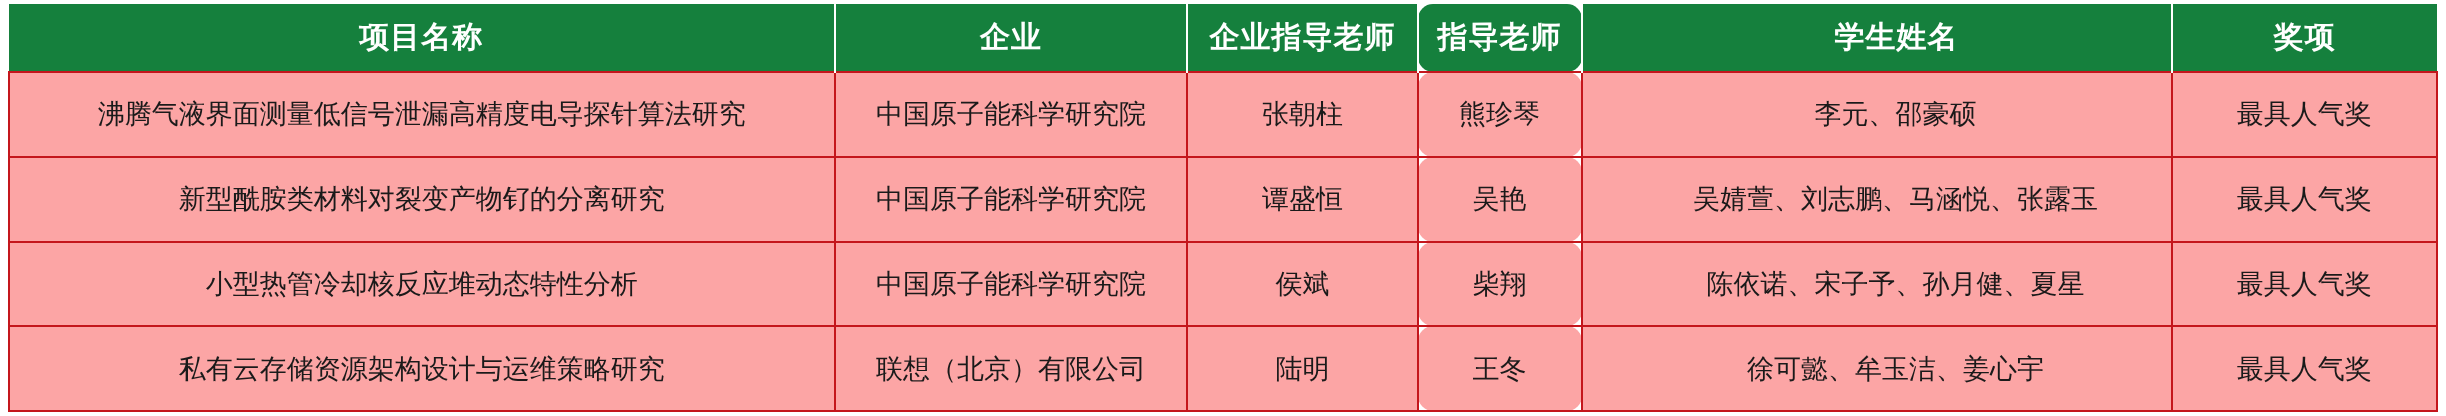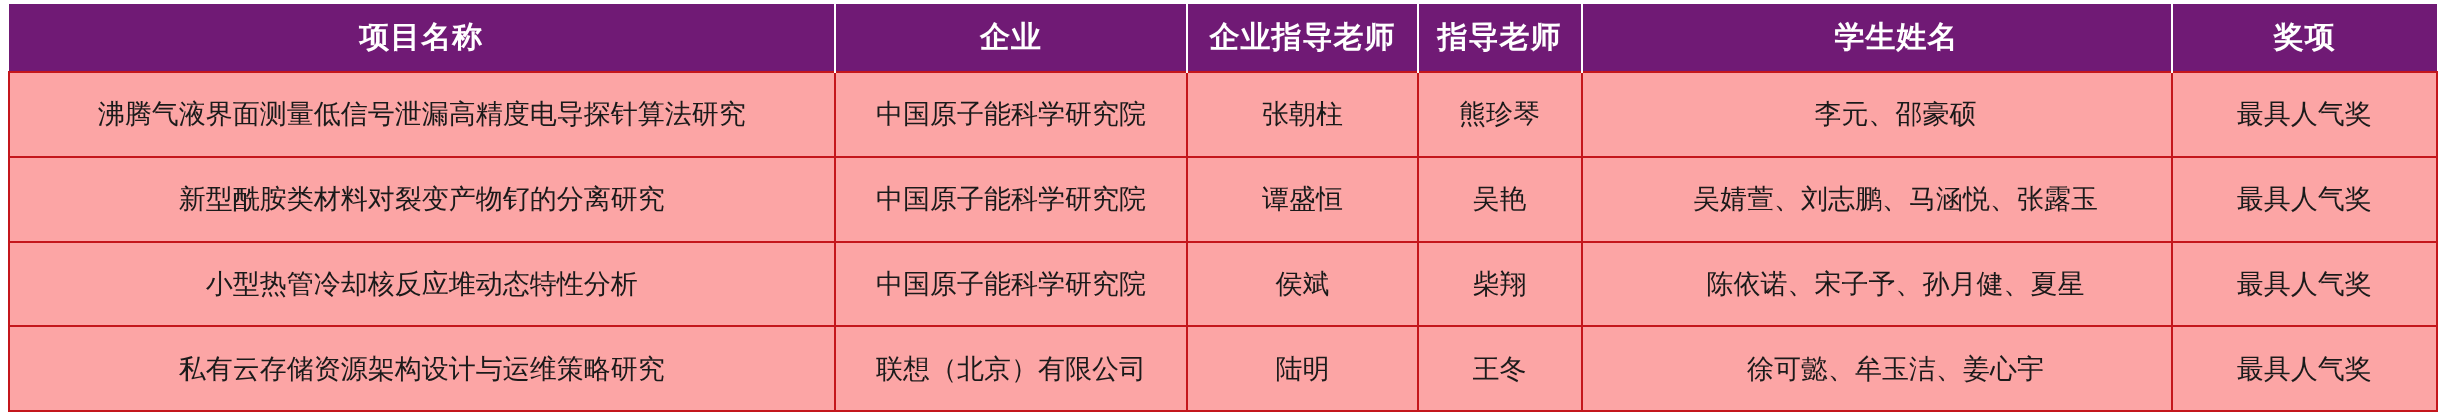--- a/index.html
+++ b/index.html
@@ -27,21 +27,21 @@
     border-collapse: collapse;
     table-layout: fixed;
   }
 
   
   thead tr.header-row {
     height: 68px;
   }
 
   thead th {
-    background: #701a75;
+    background: #15803d;
     color: #ffffff;
     font-size: 30px;
     font-weight: bold;
     text-align: center;
     vertical-align: middle;
     letter-spacing: 1px;
     border: none;
     border-right: 2px solid #ffffff;
     padding: 0 4px;
     box-sizing: border-box;
@@ -73,21 +73,21 @@
     overflow: hidden;
   }
   tbody td.first-col {
     border-left: 2px solid #C4161C;
   }
 
   
   .col-project    { width: 806px; }
   .col-company    { width: 344px; }
   .col-mentor-ent { width: 225px; }
-  .col-mentor     { width: 160px; }
+  .col-mentor     { width: 160px; border-radius: 15px; }
   .col-students   { width: 576px; padding-left: 44px; }
   .col-award      { width: 259px; }
 </style>
 </head>
 <body>
 
 <div class="award-table-wrap">
   <table class="award-table">
     <thead>
       <tr class="header-row">

